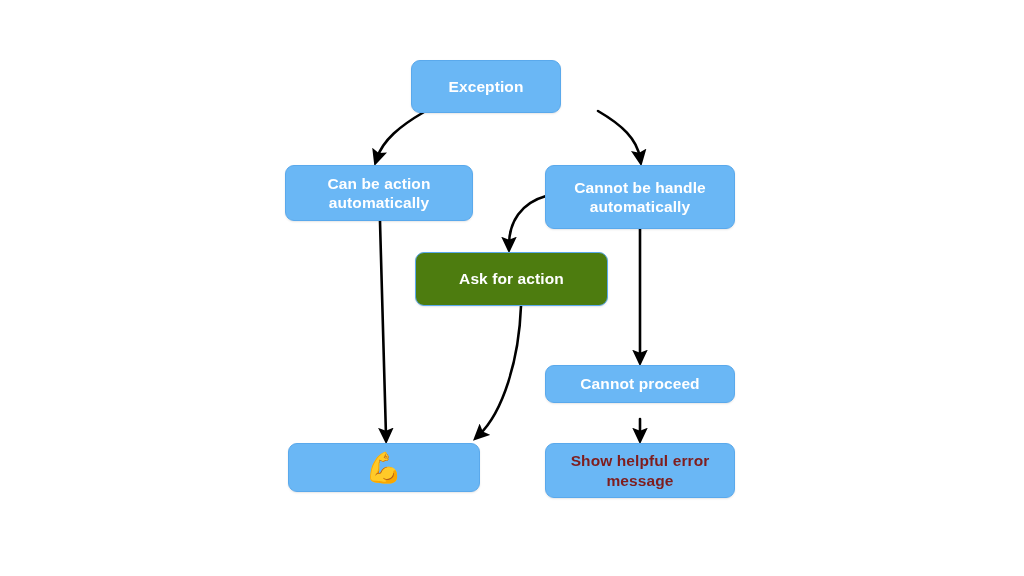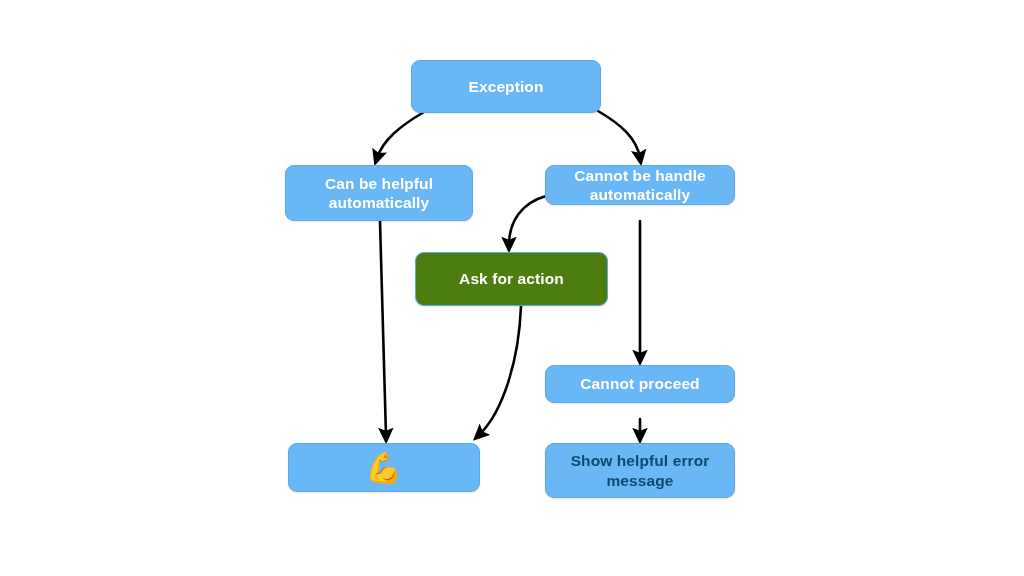--- a/index.html
+++ b/index.html
@@ -70,39 +70,39 @@
         <path d="M 598 111 C 622 125 637 139 640 158" marker-end="url(#arrowhead)" stroke="#000000"></path>
         <path d="M 546 196 C 521 203 509 222 509 245" marker-end="url(#arrowhead)" stroke="#000000"></path>
         <path d="M 380 221 C 382 300 385 380 386 436" marker-end="url(#arrowhead)" stroke="#000000"></path>
         <path d="M 521 306 C 519 360 503 412 479 435" marker-end="url(#arrowhead)" stroke="#000000"></path>
         <path d="M 640 221 L 640 358" marker-end="url(#arrowhead)" stroke="#000000"></path>
         <path d="M 640 419 L 640 436" marker-end="url(#arrowhead)" stroke="#000000"></path>
       </g>
   </svg>
 
   <div id="node-layer">
-      <div class="node" style="left: 411px; top: 60px; width: 190px; height: 53px; background: rgb(106, 183, 245); border-color: rgb(90, 169, 236); color: rgb(255, 255, 255);">
+      <div class="node" style="left: 411px; top: 60px; width: 150px; height: 53px; background: rgb(106, 183, 245); border-color: rgb(90, 169, 236); color: rgb(255, 255, 255);">
         <span class="node-label">Exception</span>
       </div>
       <div class="node" style="left: 285px; top: 165px; width: 188px; height: 56px; background: rgb(106, 183, 245); border-color: rgb(90, 169, 236); color: rgb(255, 255, 255);">
-        <span class="node-label">Can be helpful
+        <span class="node-label">Can be action
 automatically</span>
       </div>
-      <div class="node" style="left: 545px; top: 165px; width: 190px; height: 40px; background: rgb(106, 183, 245); border-color: rgb(90, 169, 236); color: rgb(255, 255, 255);">
+      <div class="node" style="left: 545px; top: 165px; width: 190px; height: 64px; background: rgb(106, 183, 245); border-color: rgb(90, 169, 236); color: rgb(255, 255, 255);">
         <span class="node-label">Cannot be handle
 automatically</span>
       </div>
       <div class="node" style="left: 415px; top: 252px; width: 193px; height: 54px; background: #4d7c0f; border-color: rgb(90, 169, 236); color: rgb(255, 255, 255);">
         <span class="node-label">Ask for action</span>
       </div>
       <div class="node" style="left: 545px; top: 365px; width: 190px; height: 38px; background: rgb(106, 183, 245); border-color: rgb(90, 169, 236); color: rgb(255, 255, 255);">
         <span class="node-label">Cannot proceed</span>
       </div>
       <div class="node emoji" style="left: 288px; top: 443px; width: 192px; height: 49px; background: rgb(106, 183, 245); border-color: rgb(90, 169, 236); color: rgb(255, 255, 255);">
         <span class="node-label">💪</span>
       </div>
-      <div class="node" style="left: 545px; top: 443px; width: 190px; height: 55px; background: rgb(106, 183, 245); border-color: rgb(90, 169, 236); color: #0c4a6e;">
+      <div class="node" style="left: 545px; top: 443px; width: 190px; height: 55px; background: rgb(106, 183, 245); border-color: rgb(90, 169, 236); color: #7f1d1d;">
         <span class="node-label">Show helpful error
 message</span>
       </div>
     </div>
 
 </div>
 
 </body></html>

